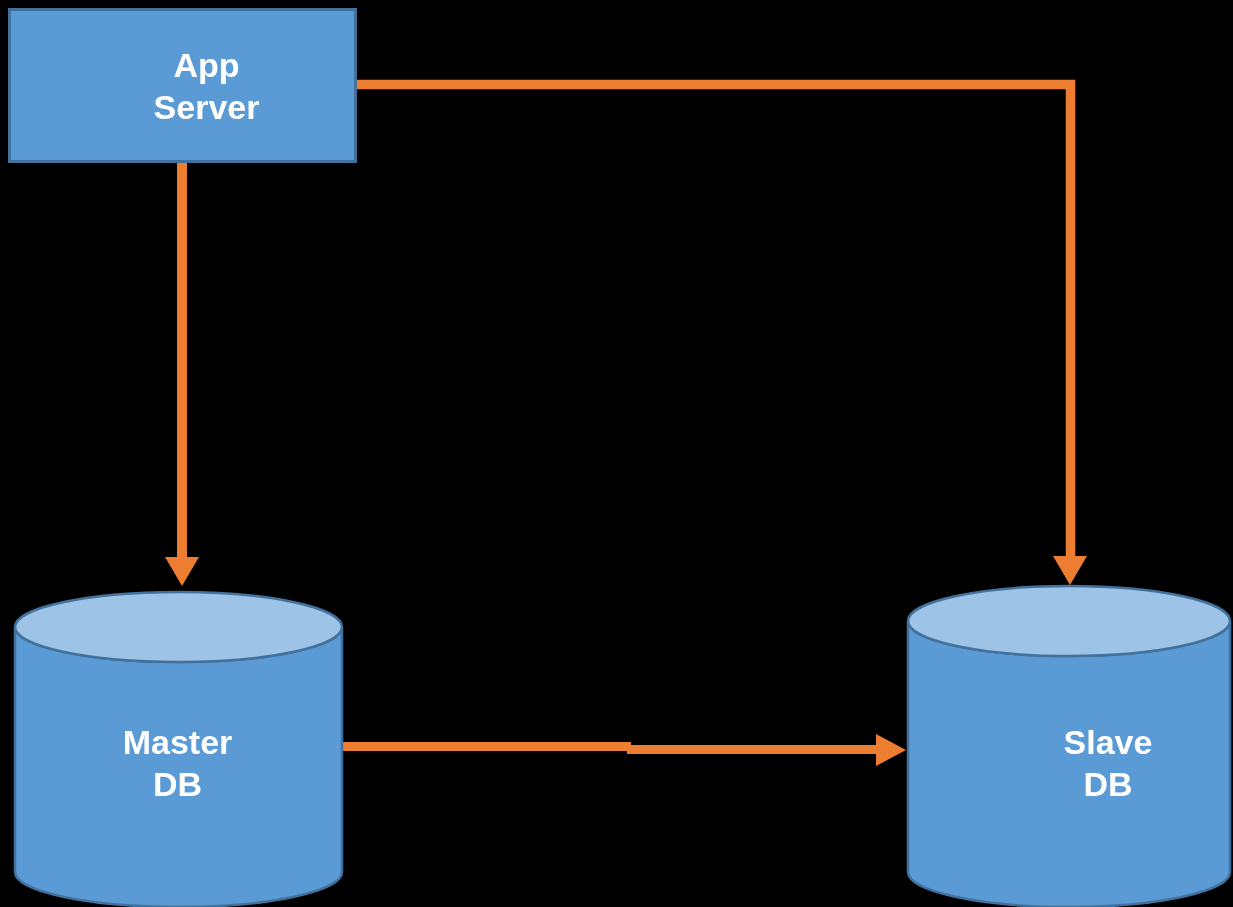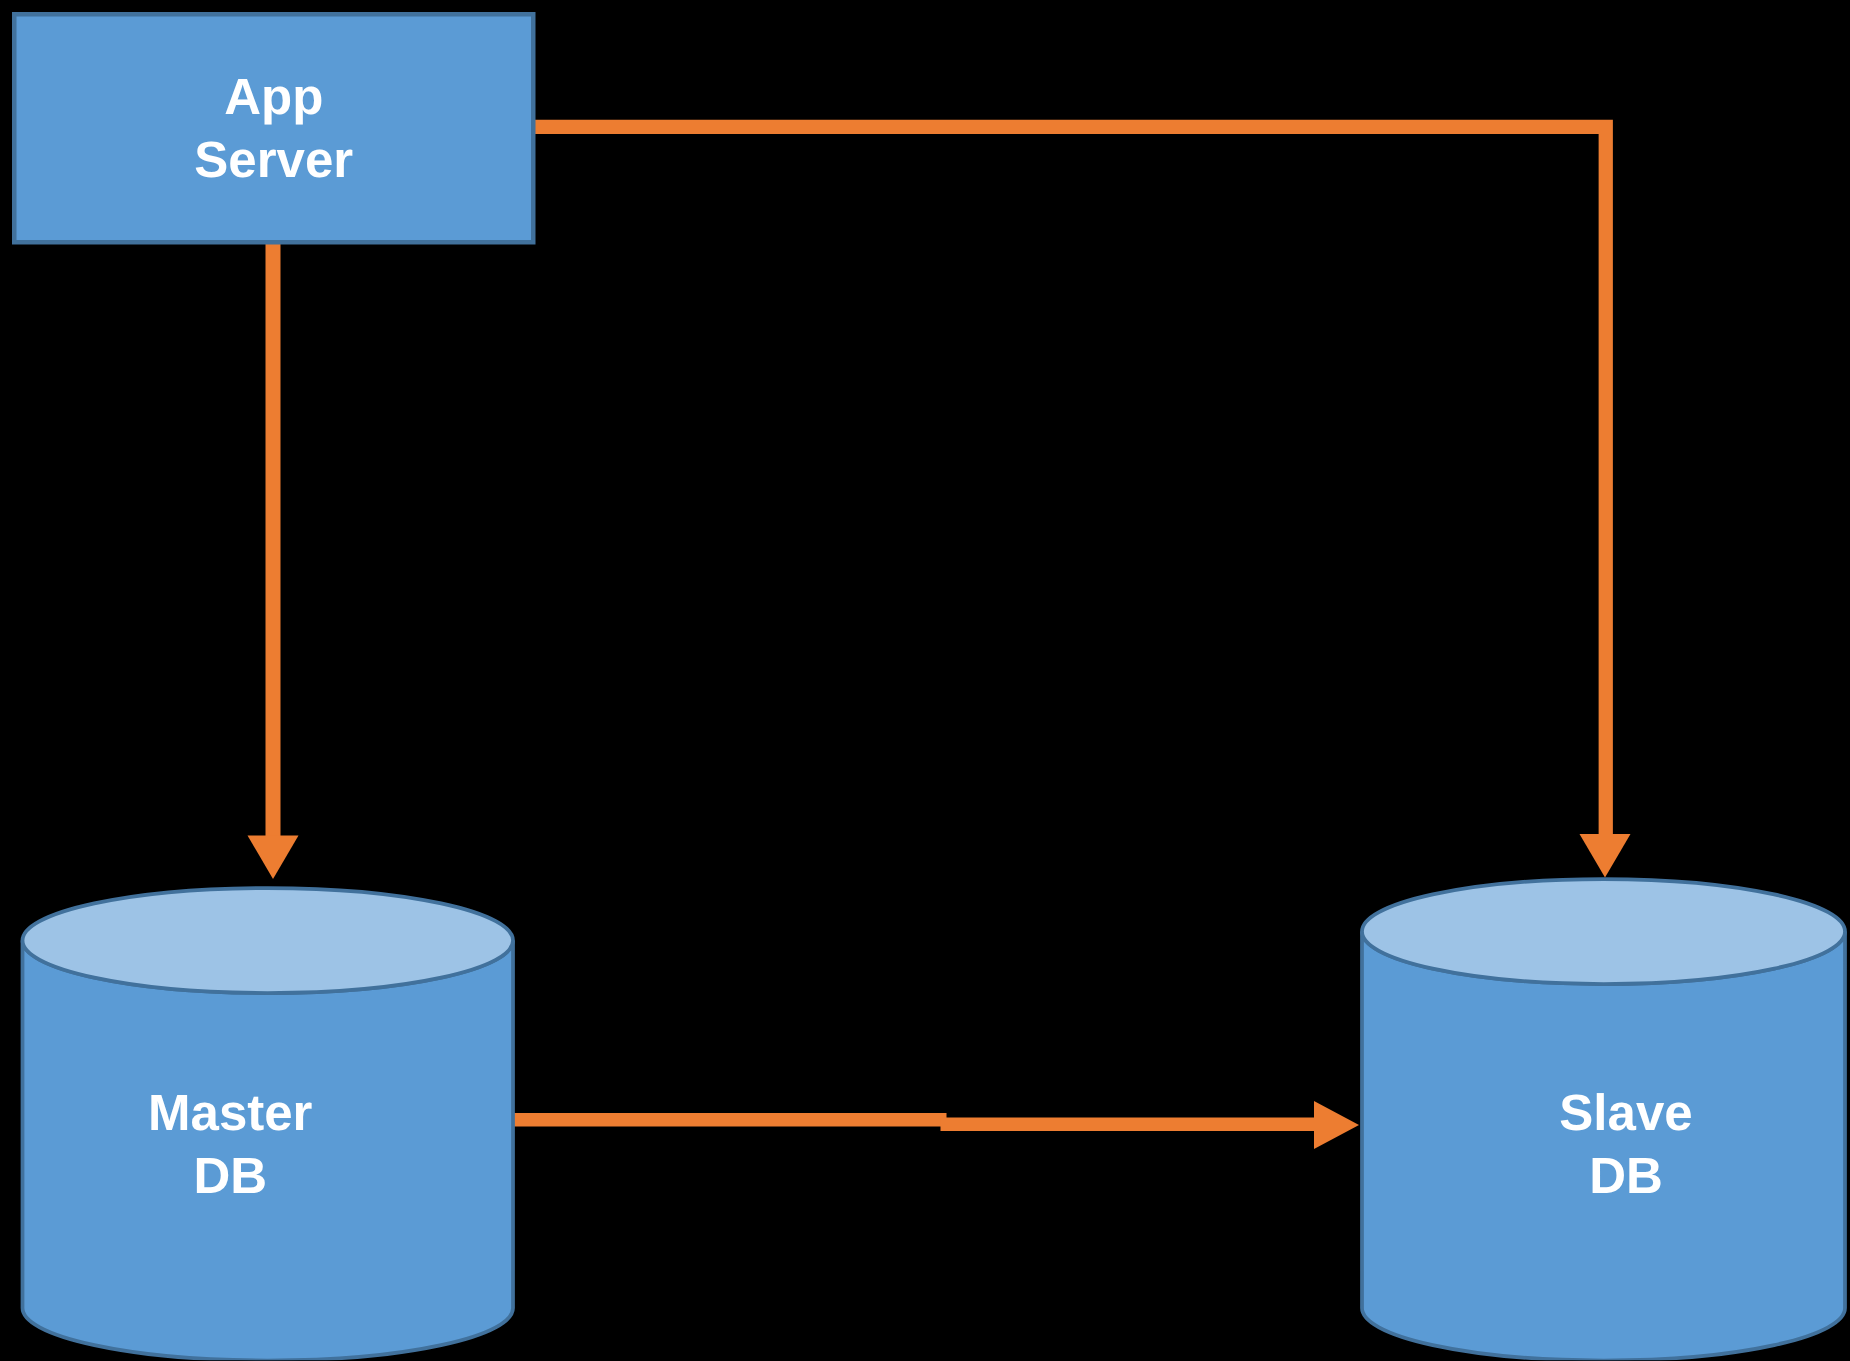--- a/index.html
+++ b/index.html
@@ -25,20 +25,21 @@
     display: flex;
     align-items: center;
     justify-content: center;
     text-align: center;
     color: #ffffff;
     font-weight: bold;
     font-size: 34px;
     line-height: 42px;
     white-space: pre-line;
     pointer-events: none;
+    padding-left: 24px;
   }
   .label-app-server { left: 8px;   top: 8px;   width: 349px; height: 155px; }
   .label-master-db  { left: 15px;  top: 627px; width: 277px; height: 272px; }
   .label-slave-db   { left: 908px; top: 627px; width: 352px; height: 272px; }
 </style>
 </head>
 <body>
 
 <div class="canvas">
 

